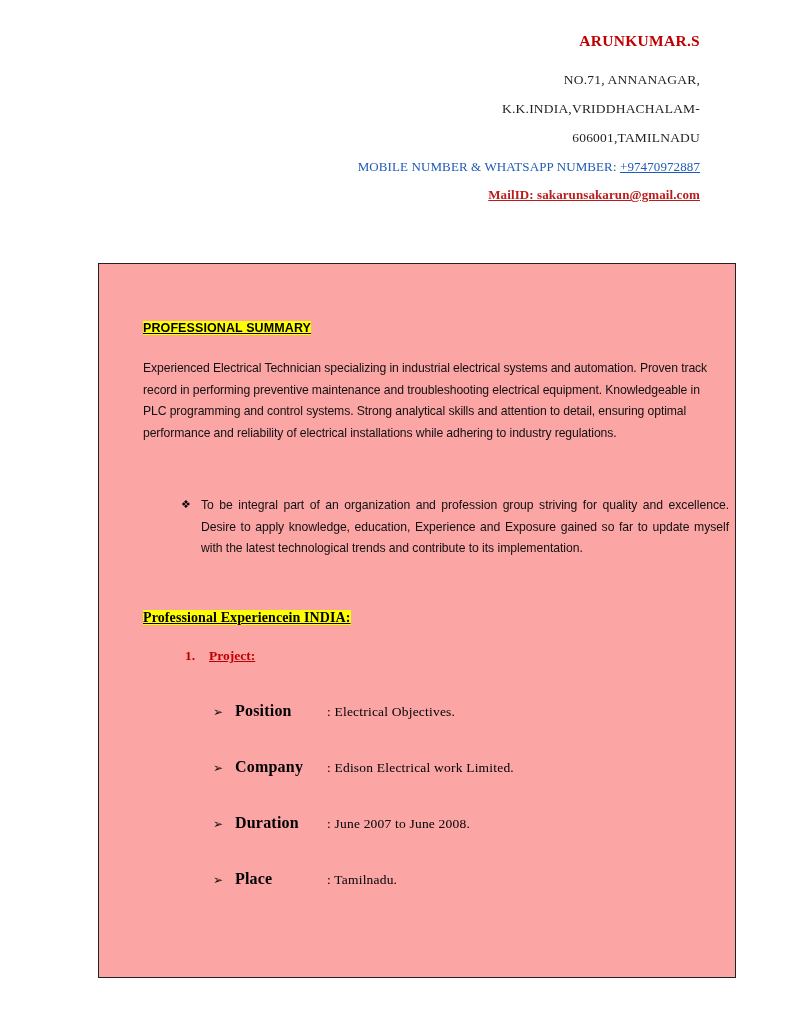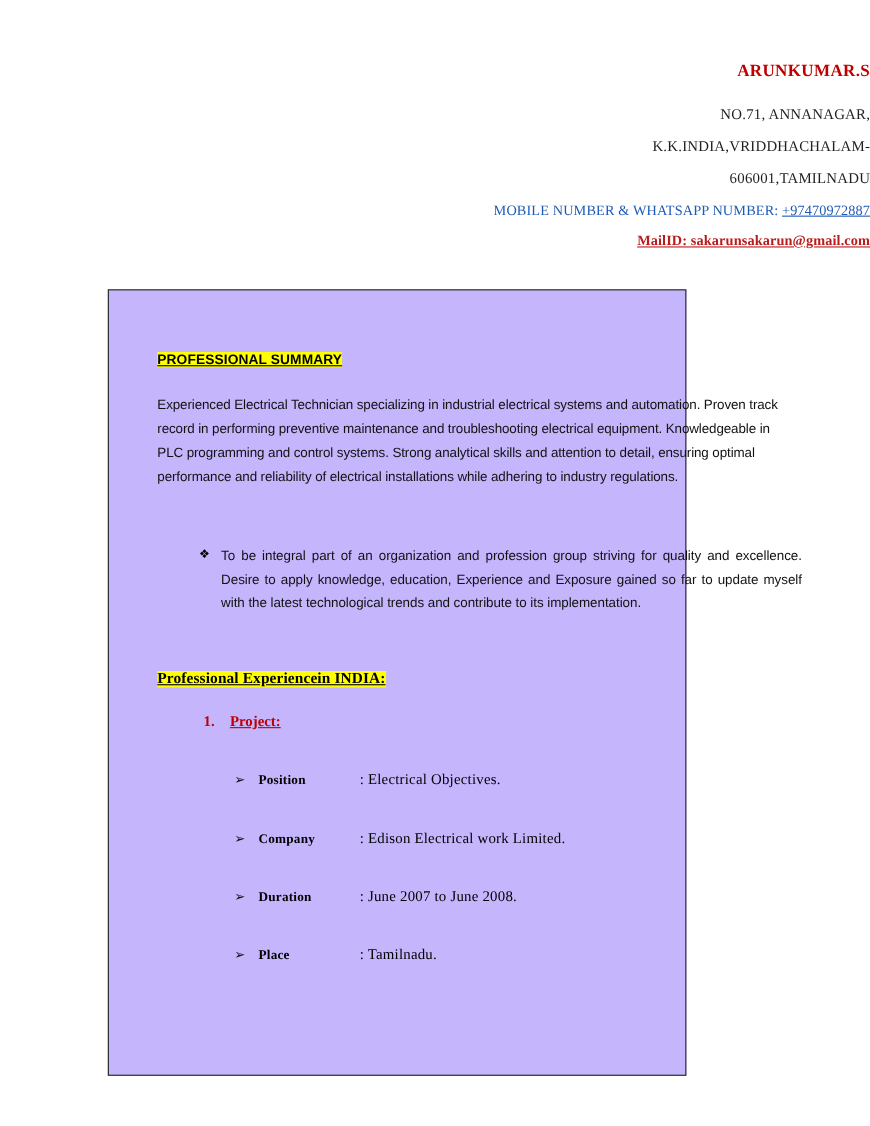--- a/index.html
+++ b/index.html
@@ -19,22 +19,23 @@
     position: relative;
     width: 791px;
     height: 1024px;
     background: #ffffff;
   }
 
   
   .header {
     position: absolute;
     left: 0;
-    top: 56px;
+    top: 32px;
     width: 791px;
+    padding-right: 91px;
     box-sizing: border-box;
     text-align: right;
   }
   .hdr-name {
     font-family: "Liberation Serif", serif;
     font-weight: bold;
     font-size: 15.5px;
     color: #c00000;
     letter-spacing: 0.3px;
     margin-bottom: 22px;
@@ -64,25 +65,25 @@
     color: #b91c1c;
     text-decoration: underline;
     letter-spacing: 0.1px;
   }
 
   
   .doc-box {
     position: absolute;
     left: 98px;
     top: 263px;
-    width: 526px;
+    width: 638px;
     height: 715px;
     border: 1px solid #222222;
     box-sizing: border-box;
-    background: #c4b5fd;
+    background: #fca5a5;
   }
   .doc-inner {
     padding: 54px 22px 0 44px;
   }
 
   .hl {
     background: #ffff00;
   }
 
   .sec-title {
@@ -173,21 +174,21 @@
   }
   .detail-marker {
     width: 22px;
     flex: 0 0 22px;
     font-size: 12px;
     color: #111;
     line-height: 1;
   }
   .detail-key {
     font-family: "Liberation Serif", serif;
-    font-size: 12px;
+    font-size: 16px;
     font-weight: bold;
     color: #000;
     width: 92px;
     flex: 0 0 92px;
     letter-spacing: 0.2px;
     margin-top: 24px;
   }
   .detail-val {
     font-family: "Liberation Serif", serif;
     font-size: 13.5px;

